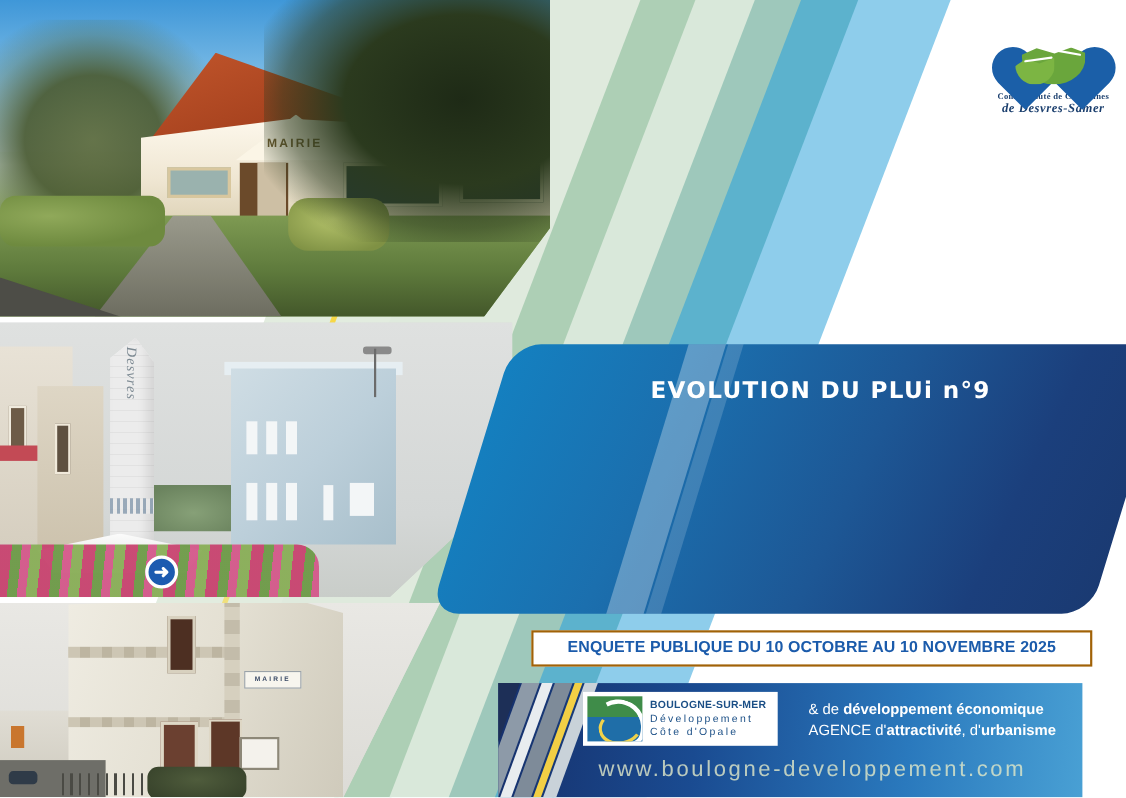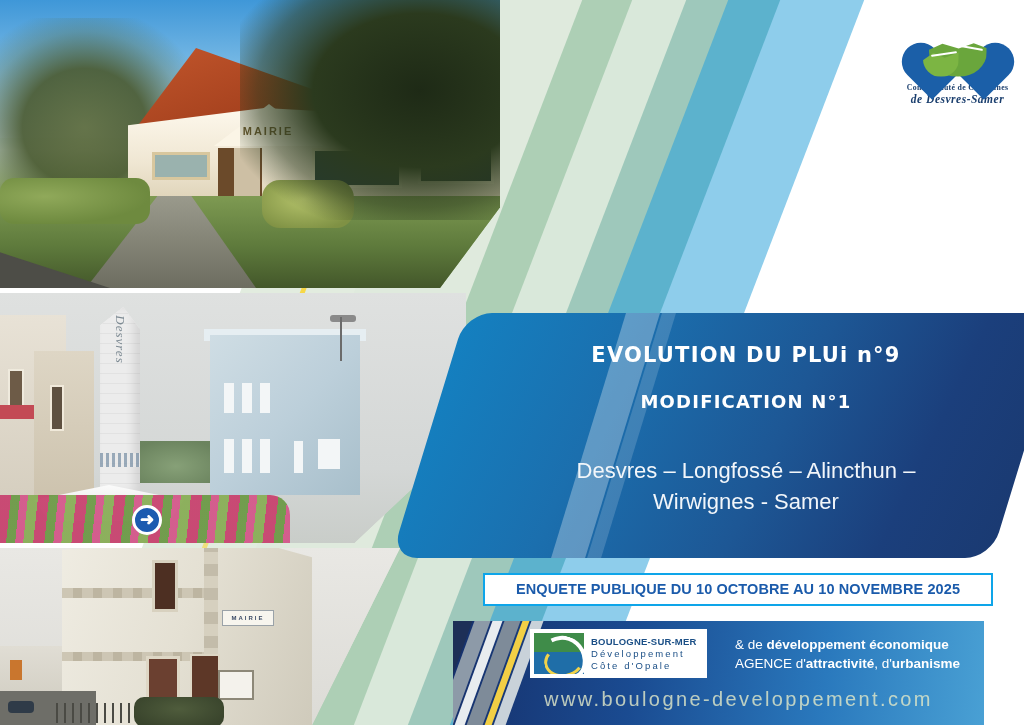--- a/index.html
+++ b/index.html
@@ -148,21 +148,21 @@
 
   .titletext{position:absolute;left:466px;top:313px;width:600px;height:245px;}
   .tt-inner{position:absolute;left:0;top:0;width:560px;height:245px;
      display:flex;flex-direction:column;align-items:center;justify-content:flex-start;padding-top:32px;box-sizing:border-box;}
   .t-line1{color:#ffffff;font:900 21px/1 "DejaVu Sans",sans-serif;letter-spacing:1.2px;white-space:nowrap;}
   .t-line2{color:#ffffff;font:900 18px/1 "DejaVu Sans",sans-serif;letter-spacing:1.2px;margin-top:27px;white-space:nowrap;}
   .t-comm{color:#f2f6fa;font:400 22px/1.42 "Liberation Sans",sans-serif;margin-top:44px;text-align:center;width:430px;}
 
   
   .enquete{position:absolute;left:483px;top:573px;width:510px;height:33px;
-     background:#ffffff;border:2px solid #0ea5e9;box-sizing:border-box;
+     background:#ffffff;border:2px solid #a16207;box-sizing:border-box;
      display:flex;align-items:center;justify-content:center;}
   .enquete span{color:#1b5bab;font:700 14.5px/1 "Liberation Sans",sans-serif;letter-spacing:.1px;white-space:nowrap;}
 
   
   .footer{position:absolute;left:453px;top:621px;width:531px;height:104px;overflow:hidden;
      background:linear-gradient(96deg,#16306b 0%,#1a4b91 34%,#2a79bd 70%,#49a0d4 100%);}
   .fstripe{position:absolute;top:-40px;height:220px;transform:skewX(-20deg);}
   .fs1{left:-28px;width:22px;background:#1d2f57;}
   .fs2{left:-4px;width:16px;background:#8d9aa8;}
   .fs3{left:14px;width:10px;background:#e8ecef;}
@@ -301,22 +301,20 @@
   </div>
 
   <div class="titleblock">
     <div class="tb-stripe"></div>
     <div class="tb-stripe2"></div>
   </div>
 
   <div class="titletext">
     <div class="tt-inner">
       <div class="t-line1">EVOLUTION DU PLUi n°9</div>
-      <div class="t-line2">MODIFICATION N°1</div>
-      <div class="t-comm">Desvres – Longfossé – Alincthun – Wirwignes - Samer</div>
     </div>
   </div>
 
   <div class="enquete">
     <span>ENQUETE PUBLIQUE DU 10 OCTOBRE AU 10 NOVEMBRE 2025</span>
   </div>
 
   <div class="footer">
     <div class="fstripe fs1"></div>
     <div class="fstripe fs2"></div>

